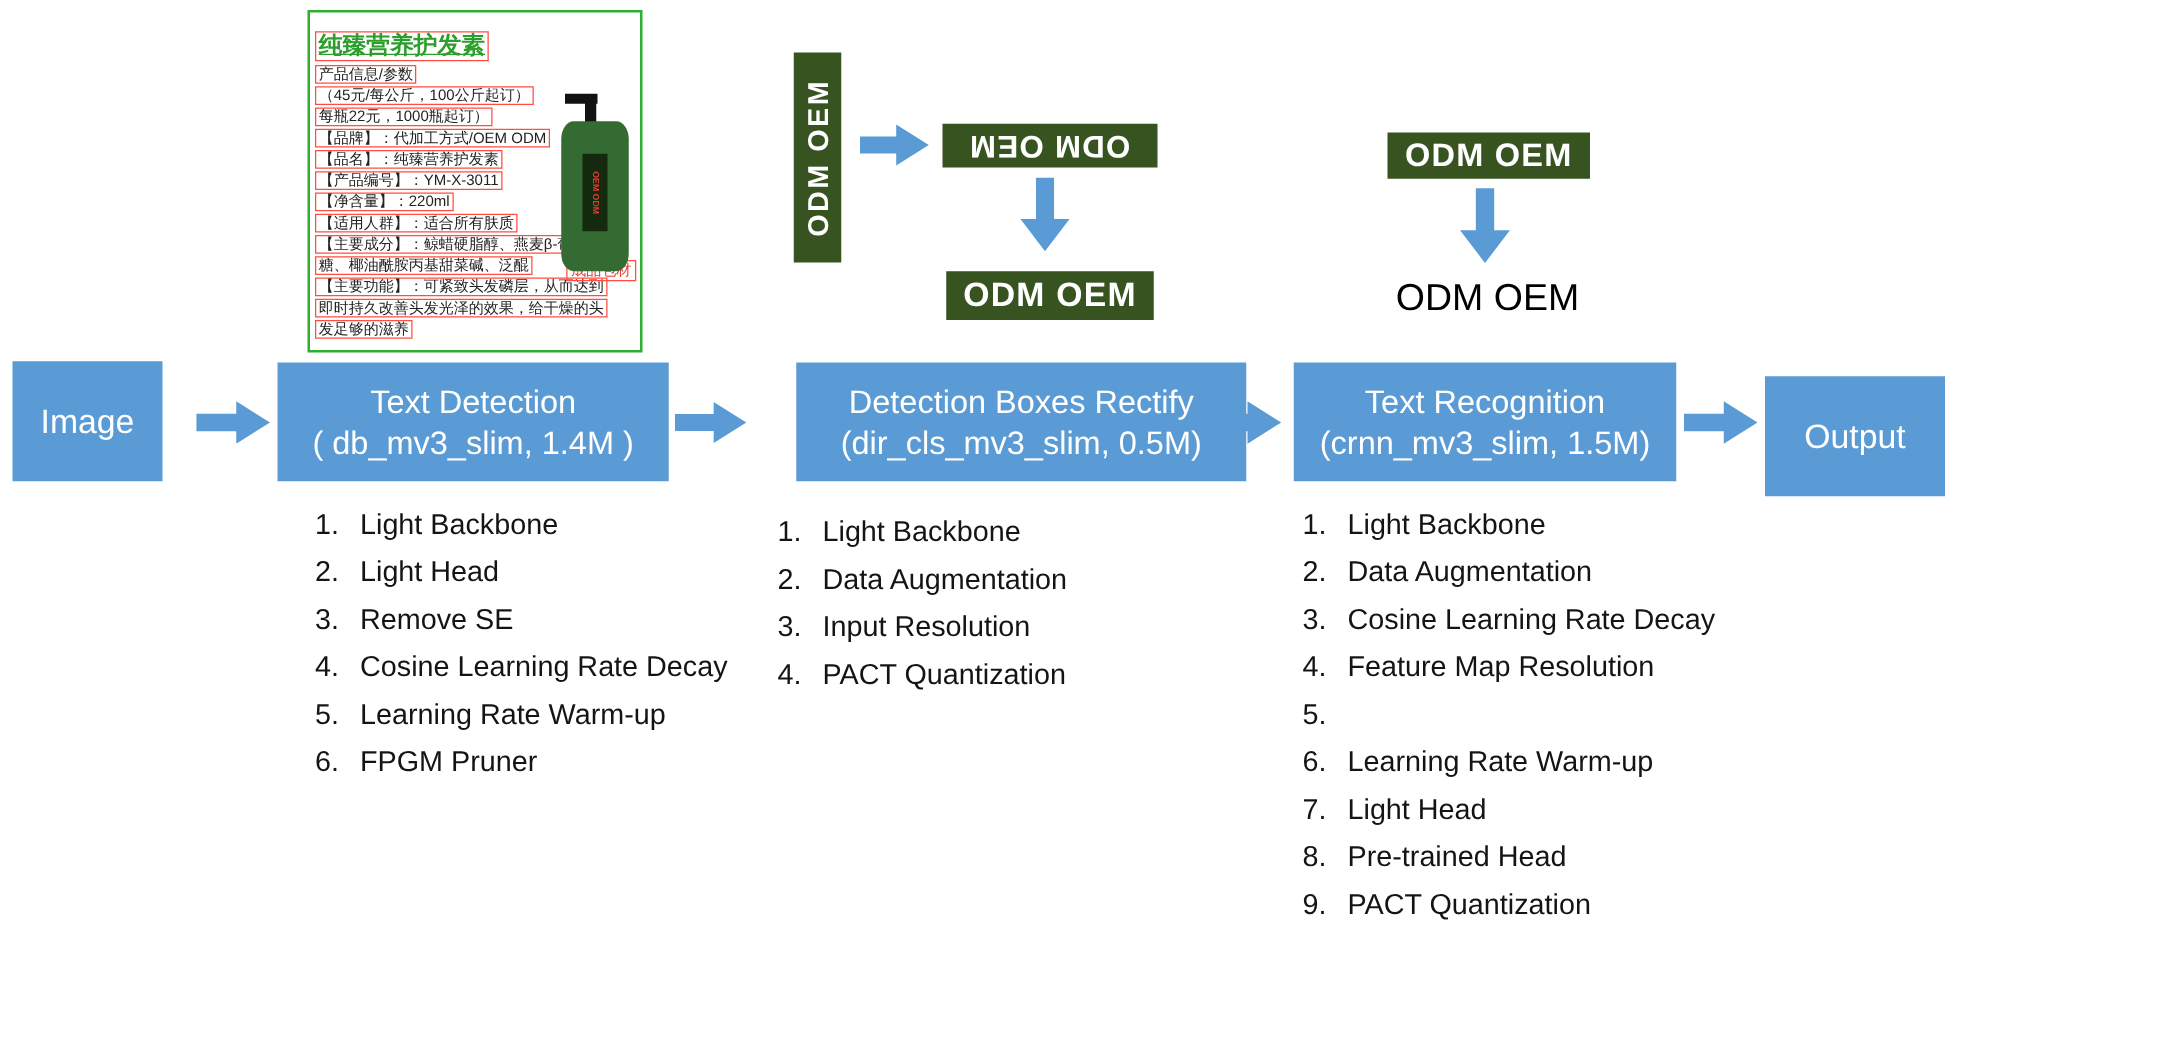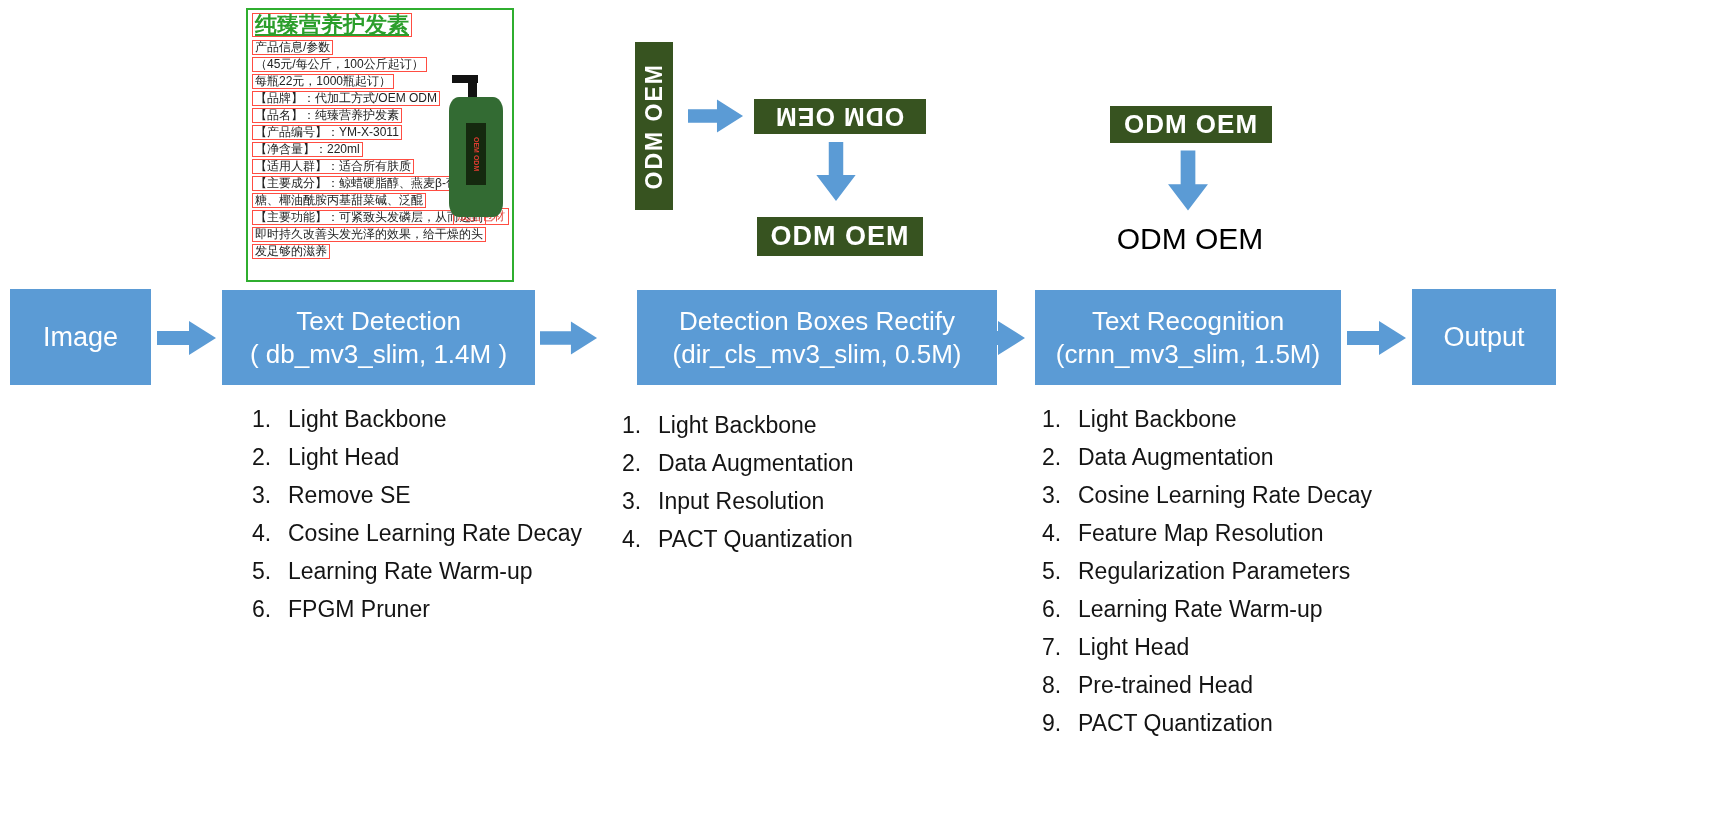--- a/index.html
+++ b/index.html
@@ -6,25 +6,25 @@
   html,body { background:#ffffff; }
   body { font-family:"Liberation Sans","DejaVu Sans",sans-serif; }
   .canvas { position:relative; width:1736px; height:832px; background:#fff; overflow:hidden; }
 
   
   .stage-box{
     position:absolute; background:#5b9bd5; color:#fff;
     display:flex; flex-direction:column; align-items:center; justify-content:center;
     text-align:center; font-size:26px; line-height:33px;
   }
-  .stage-image      { left:10px;   top:289px; width:141px; height:96px; font-size:27px; }
+  .stage-image      { left:10px;   top:289px; width:120px; height:96px; font-size:27px; }
   .stage-detection  { left:222px;  top:290px; width:313px; height:95px;justify-content:center; }
   .stage-rectify    { left:600px;  top:290px; width:360px; height:95px;margin-left:37px; }
   .stage-recognition{ left:1035px; top:290px; width:306px; height:95px; }
-  .stage-output     { left:1412px; top:289px; width:144px; height:96px; font-size:27px; }
+  .stage-output     { left:1412px; top:301px; width:144px; height:96px; font-size:27px; }
 
   .arrow { position:absolute; display:block; }
   .fa1 { left:157px;  top:319px; width:60px; height:38px; }
   .fa2 { left:540px;  top:319px; width:58px; height:38px; }
   .fa3 { left:964px;  top:319px; width:64px; height:38px; }
   .fa4 { left:1347px; top:319px; width:60px; height:38px; }
 
   
   .opt-list { position:absolute; color:#141414; font-size:23px; }
   .list-detection   { left:252px;  top:400px; }
@@ -54,23 +54,23 @@
     position:absolute; left:1095px; top:222px; width:190px;
     color:#000; font-size:30px; text-align:center; white-space:nowrap;
   }
 
   
   .product-card{
     position:absolute; left:246px; top:8px; width:268px; height:274px;
     border:2px solid #2fae2f; background:#fff; padding:3px 4px; overflow:hidden;
   }
   .pc-title{
-    display:table; color:#2b9e2b; font-size:22px; font-weight:bold;
+    display:table; color:#2b9e2b; font-size:19px; font-weight:bold;
     border:1px solid #ff4d42; text-decoration:underline; padding:0 2px;
-    margin-bottom:3px; white-space:nowrap; line-height:22px;
+    margin-bottom:3px; white-space:nowrap; line-height:22px;margin-top:12px;
   }
   .pc-line{
     display:table; border:1px solid #ff4d42; padding:0 2px; margin-bottom:2px;
     white-space:nowrap; color:#222; font-size:12px; line-height:13px;
   }
   .pc-left { width:196px; }
   .pc-package{
     position:absolute; right:3px; top:198px; border:1px solid #ff4d42;
     color:#e23c31; font-size:12px; line-height:15px; padding:0 3px; white-space:nowrap;
   }
@@ -239,21 +239,20 @@
     <div class="opt-item">
         <span class="opt-num">3.</span>
         <span>Cosine Learning Rate Decay</span>
       </div>
     <div class="opt-item">
         <span class="opt-num">4.</span>
         <span>Feature Map Resolution</span>
       </div>
     <div class="opt-item">
         <span class="opt-num">5.</span>
-        <span>Regularization Parameters</span>
       </div>
     <div class="opt-item">
         <span class="opt-num">6.</span>
         <span>Learning Rate Warm-up</span>
       </div>
     <div class="opt-item">
         <span class="opt-num">7.</span>
         <span>Light Head</span>
       </div>
     <div class="opt-item">

